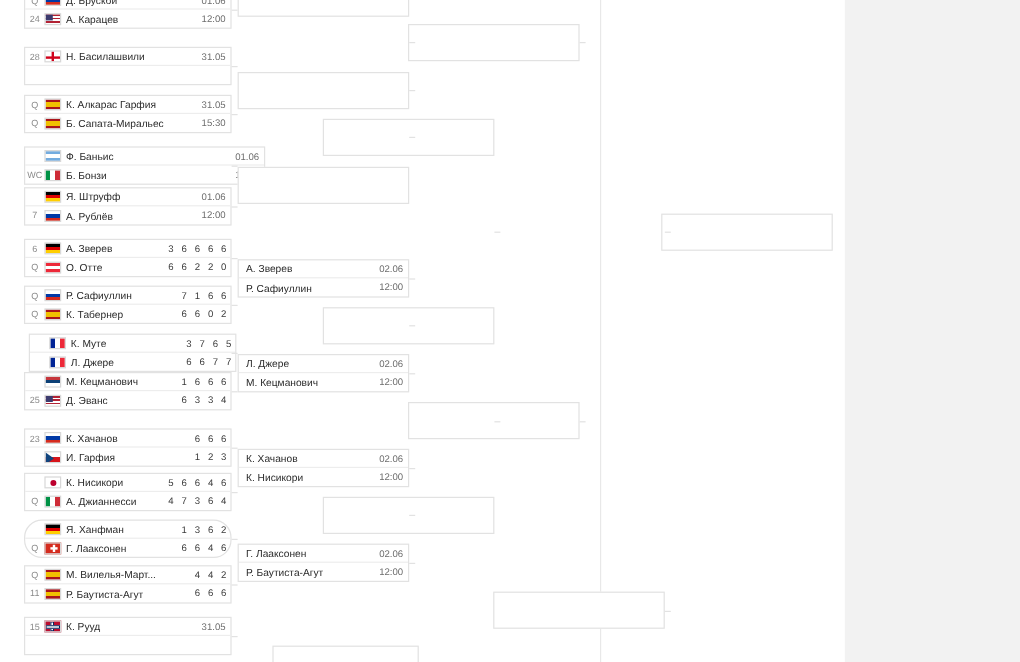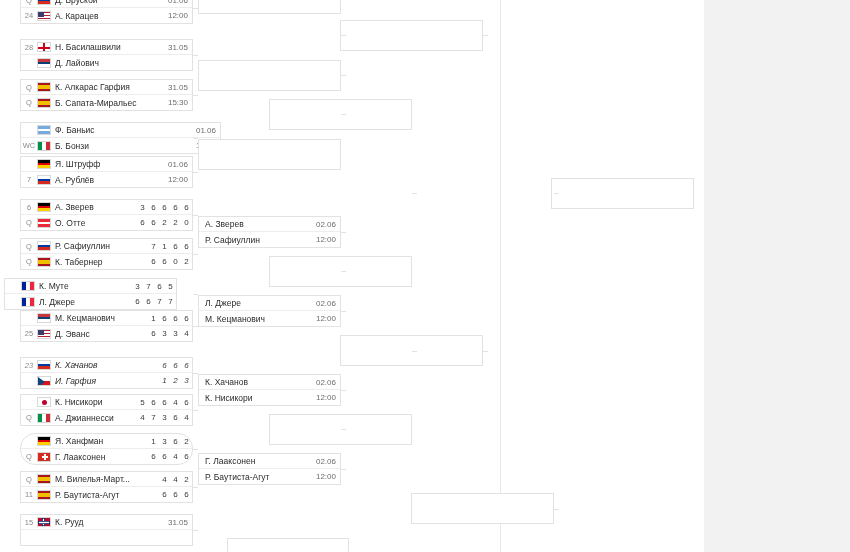--- a/index.html
+++ b/index.html
@@ -91,26 +91,20 @@
     </div>
   </div>
 
   <div class="m" style="left:20px;top:39px;width:173px;height:32px;">
     <div class="row top">
       <span class="seed">28</span>
       <span class="flag f-geo"></span>
       <span class="name">Н. Басилашвили</span>
       <span class="when">31.05</span>
     </div>
-    <div class="row">
-      <span class="seed"></span>
-      <span class="flag f-srb"></span>
-      <span class="name">Д. Лайович</span>
-      <span class="when"></span>
-    </div>
   </div>
 
   <div class="m" style="left:20px;top:79px;width:173px;height:32px;">
     <div class="row top">
       <span class="seed">Q</span>
       <span class="flag f-esp"></span>
       <span class="name">К. Алкарас Гарфия</span>
       <span class="when">31.05</span>
     </div>
     <div class="row">
@@ -196,21 +190,21 @@
       <span class="name">К. Табернер</span>
       <span class="scores">
         <span>6</span>
         <span>6</span>
         <span>0</span>
         <span>2</span>
       </span>
     </div>
   </div>
 
-  <div class="m" style="left:4px;top:278px;width:173px;height:32px;">
+  <div class="m" style="left:24px;top:278px;width:173px;height:32px;">
     <div class="row top">
       <span class="seed"></span>
       <span class="flag f-fra"></span>
       <span class="name">К. Муте</span>
       <span class="scores">
         <span>3</span>
         <span>7</span>
         <span>6</span>
         <span>5</span>
       </span>
@@ -246,21 +240,21 @@
       <span class="name">Д. Эванс</span>
       <span class="scores">
         <span>6</span>
         <span>3</span>
         <span>3</span>
         <span>4</span>
       </span>
     </div>
   </div>
 
-  <div class="m" style="left:20px;top:357px;width:173px;height:32px;font-style:italic;">
+  <div class="m" style="left:20px;top:357px;width:173px;height:32px;">
     <div class="row top">
       <span class="seed">23</span>
       <span class="flag f-rus"></span>
       <span class="name">К. Хачанов</span>
       <span class="scores">
         <span>6</span>
         <span>6</span>
         <span>6</span>
       </span>
     </div>

